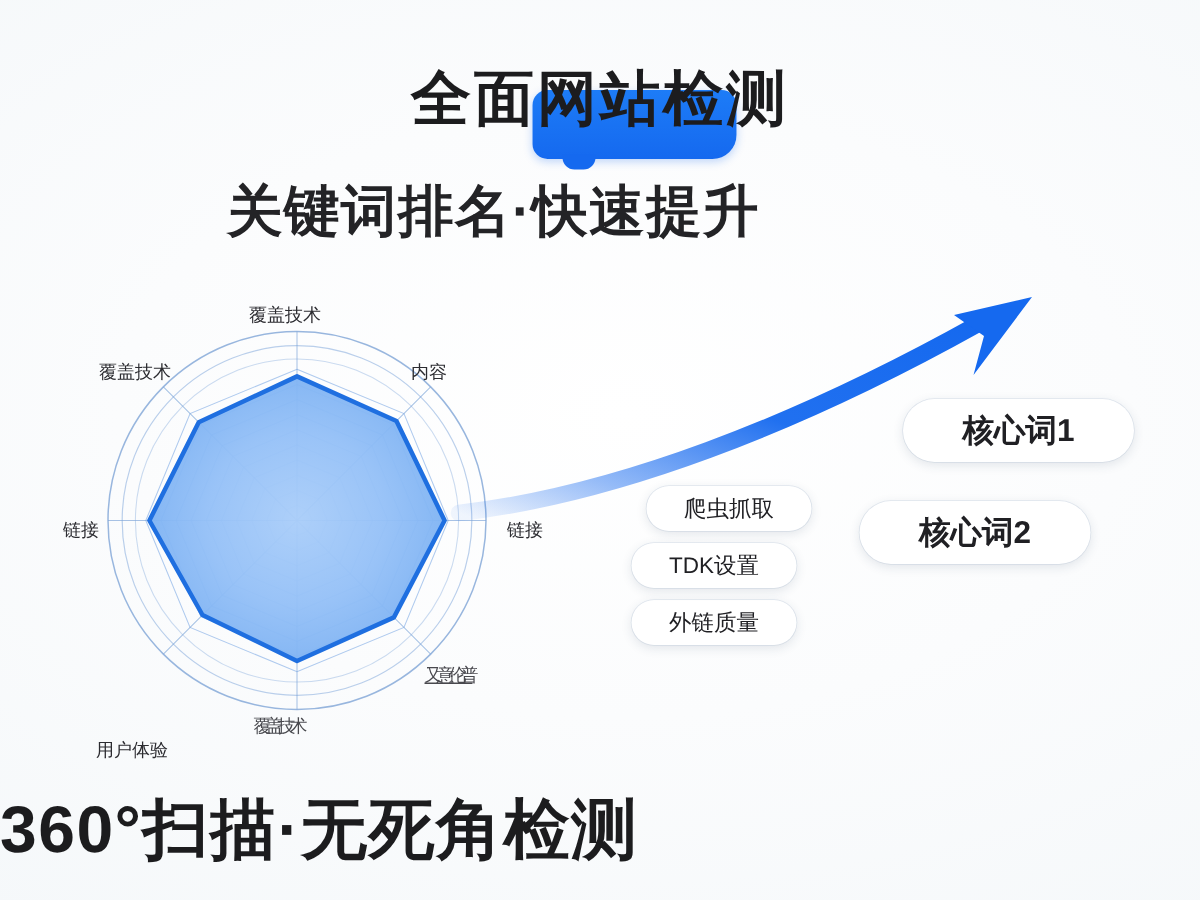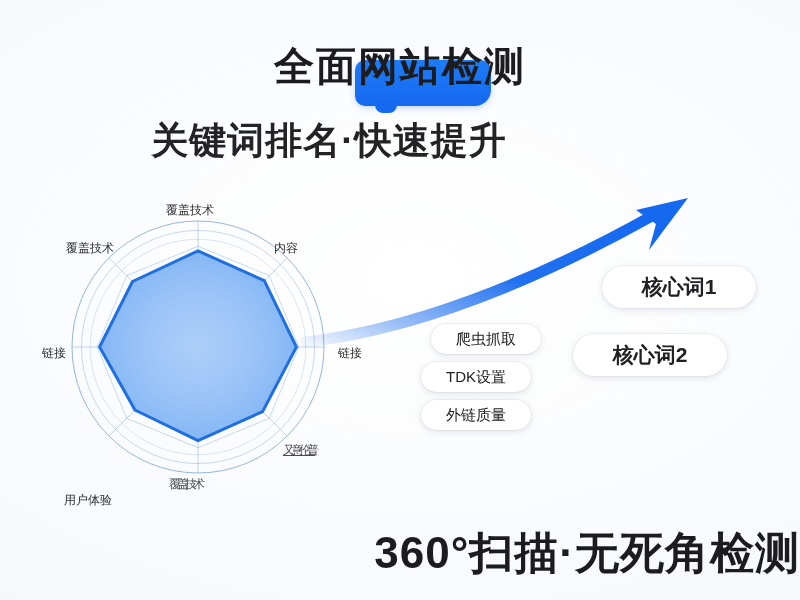--- a/index.html
+++ b/index.html
@@ -30,21 +30,21 @@
   .title{
     position:relative;
     font-size:40px;font-weight:bold;color:#1c1c1e;letter-spacing:2px;
     line-height:64px;
   }
   .subtitle{
     position:absolute;left:0;top:116px;width:636px;text-align:center;
     font-size:37px;font-weight:bold;color:#232326;letter-spacing:1px;padding-left:11px;
   }
   .footline{
-    position:absolute;left:0;top:524px;width:800px;text-align:right;
+    position:absolute;left:0;top:524px;width:800px;text-align:left;
     font-size:44px;font-weight:bold;color:#1c1c1e;letter-spacing:1px;
   }
 
   
   .radar-box{position:absolute;left:28px;top:196px;width:420px;height:316px;}
   .radar-label{
     position:absolute;font-size:12px;color:#2b2b30;white-space:nowrap;
     font-weight:500;
   }
   .radar-label.garbled{color:#3a3a40;letter-spacing:-4px;opacity:.92;}

